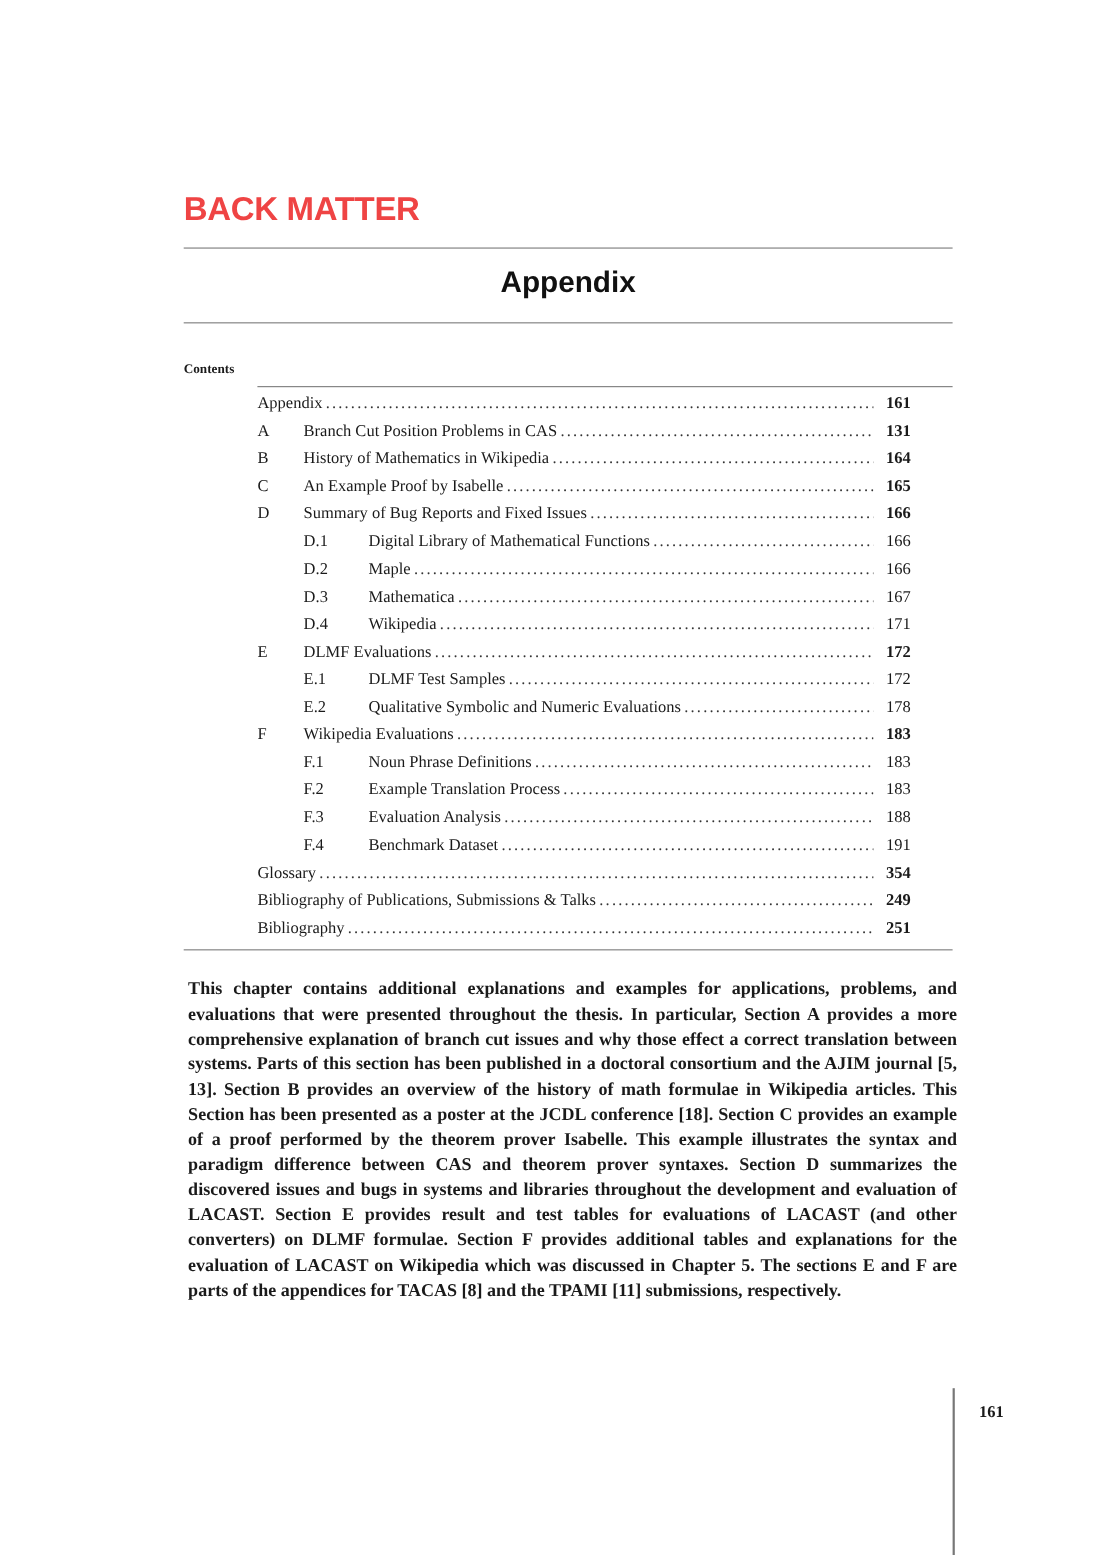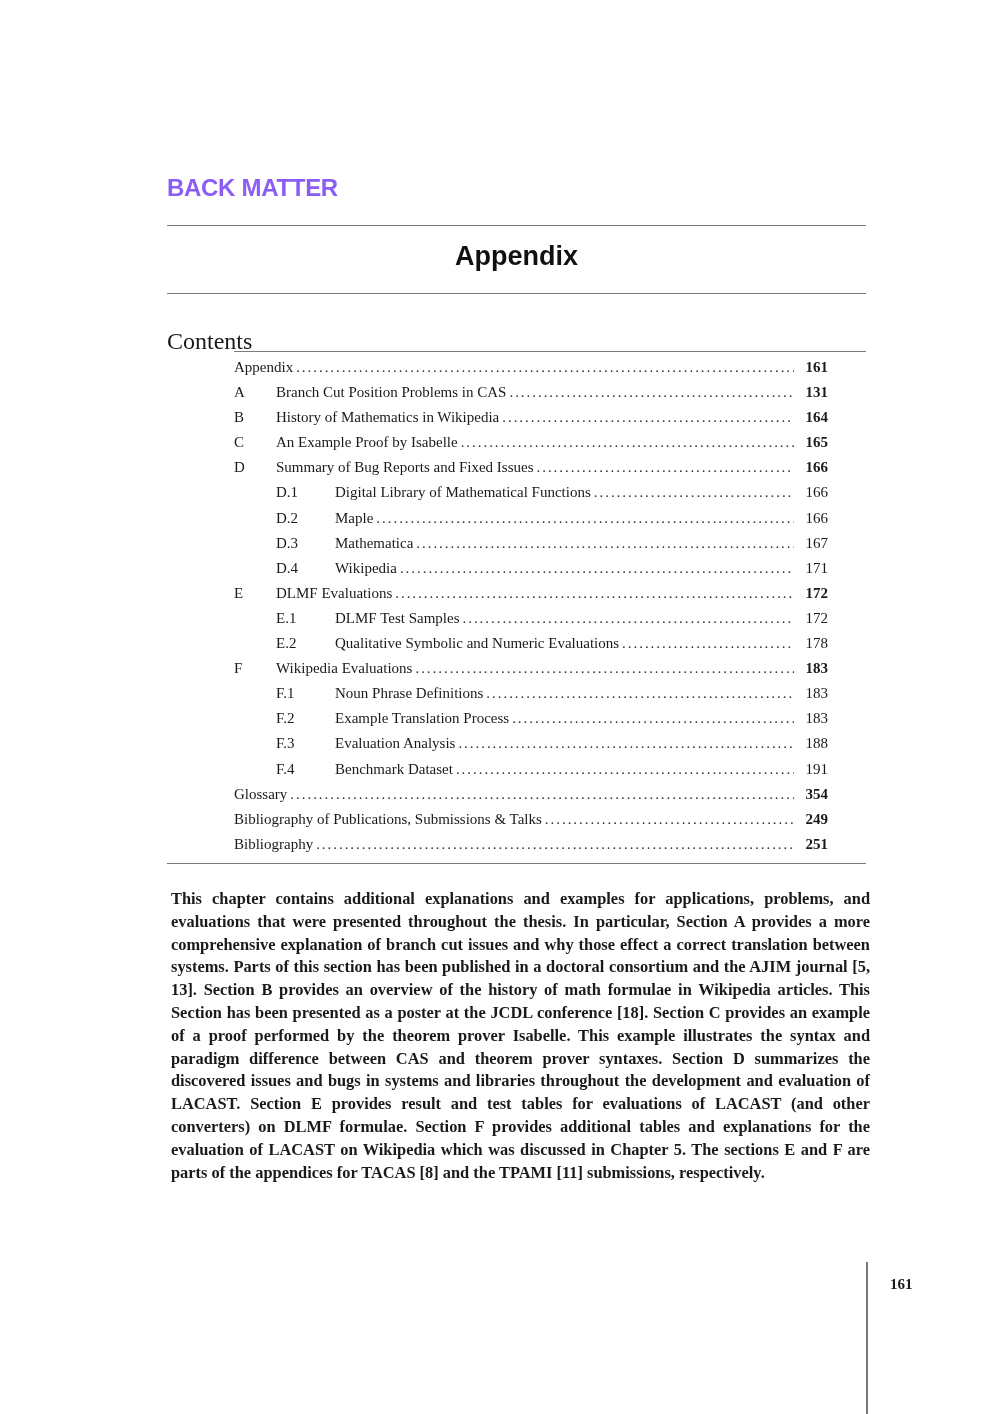--- a/index.html
+++ b/index.html
@@ -1,25 +1,25 @@
 <!DOCTYPE html>
 <html><head>
 <meta charset="utf-8">
 <style>
   html, body { margin: 0; padding: 0; background: #ffffff; }
   body { width: 1000px; height: 1414px; position: relative; overflow: hidden;
          font-family: "Liberation Serif", "DejaVu Serif", serif; color: #1a1a1a; }
   .part-title { position: absolute; left: 167px; top: 174px; font-family: "Liberation Sans", "DejaVu Sans", sans-serif;
-                font-weight: bold; font-size: 24px; letter-spacing: -0.3px; margin: 0; color: #8b5cf6; }
+                font-weight: bold; font-size: 30px; letter-spacing: -0.3px; margin: 0; color: #ef4444; }
   .rule { position: absolute; left: 167px; width: 699px; height: 0; border-top: 1px solid #7a7a7a; }
   .rule.r1 { top: 225px; }
   .rule.r2 { top: 293px; }
   .chapter-title { position: absolute; left: 167px; width: 699px; top: 241px; text-align: center;
                    font-family: "Liberation Sans", "DejaVu Sans", sans-serif; font-weight: bold; font-size: 27px; margin: 0; color: #111; }
-  .toc-heading { position: absolute; left: 167px; top: 328px; font-weight: normal; font-size: 24px; margin: 0; }
+  .toc-heading { position: absolute; left: 167px; top: 328px; font-weight: bold; font-size: 12px; margin: 0; }
   .toc-rule-top { position: absolute; left: 234px; width: 632px; top: 351px; border-top: 1px solid #7a7a7a; }
   .toc-rule-bottom { position: absolute; left: 167px; width: 699px; top: 863px; border-top: 1px solid #7a7a7a; }
   .toc { position: absolute; left: 234px; top: 355px; width: 594px; }
   .toc-row { position: relative; height: 25.1px; font-size: 15px; line-height: 25px; display: flex; align-items: baseline; }
   .toc-num { flex: 0 0 auto; }
   .toc-row.lvl1 .toc-num { width: 42px; }
   .toc-row.lvl2 { padding-left: 42px; justify-content: center; }
   .toc-row.lvl2 .toc-num { width: 59px; }
   .toc-title { flex: 0 0 auto; white-space: nowrap; background: #fff; padding-right: 3px; }
   .toc-dots { flex: 1 1 auto; overflow: hidden; white-space: nowrap; letter-spacing: 2.2px; color: #333; }

